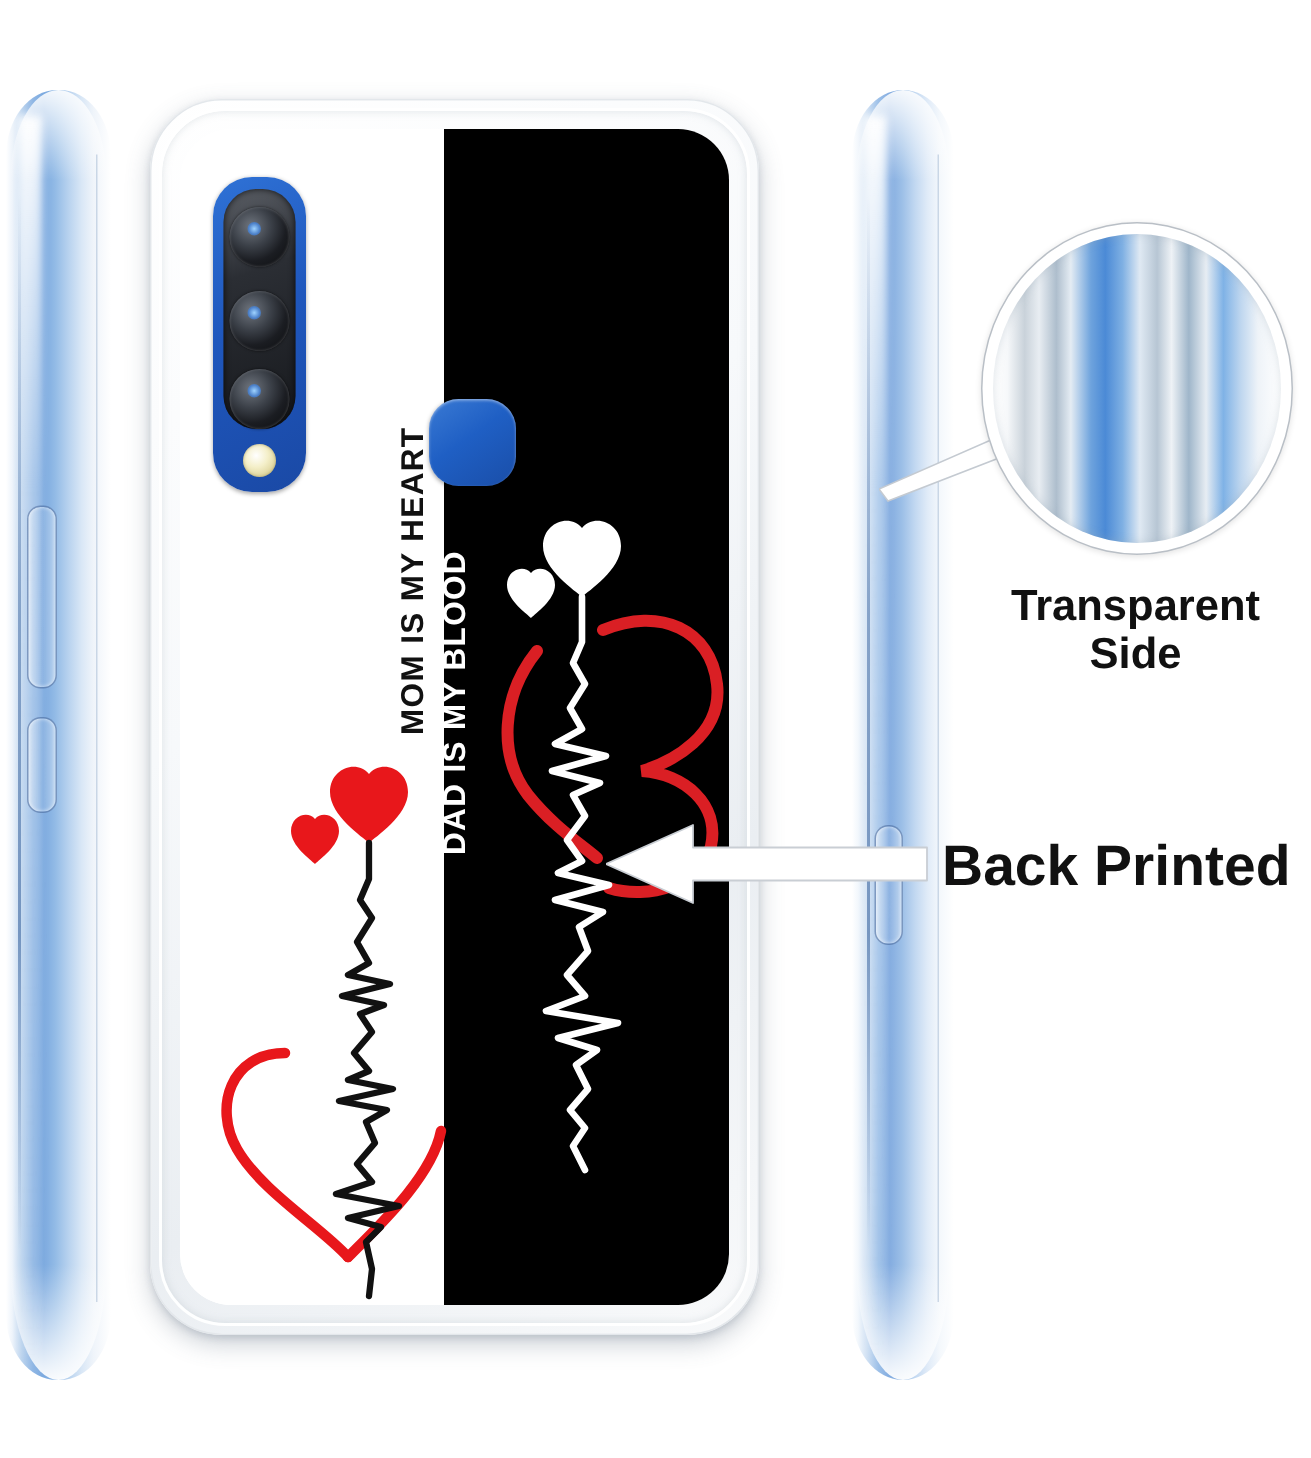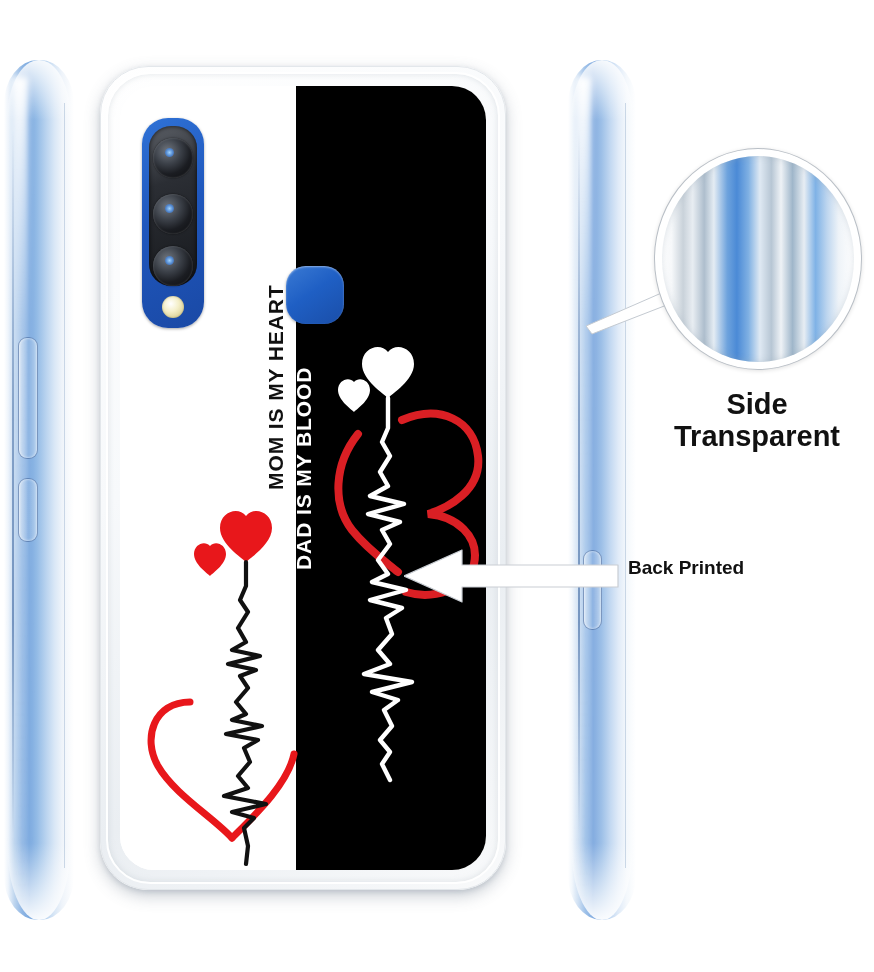--- a/index.html
+++ b/index.html
@@ -203,21 +203,21 @@
 
   
   .label{
     position:absolute;
     font-weight:bold;
     color:#111111;
     font-family:"Liberation Sans", sans-serif;
     line-height:1.12;
   }
   .label-transparent{text-align:center;font-size:29px;}
-  .label-back{font-size:19px;white-space:nowrap;}
+  .label-back{font-size:38px;white-space:nowrap;}
 </style>
 </head>
 <body>
 
 <div class="stage">
 
   <div class="side-phone side-left" style="left:4px;top:60px;width:70px;height:860px;">
     <div class="side-body">
       <div class="side-topcap"></div>
       <div class="side-botcap"></div>
@@ -336,22 +336,22 @@
     <svg viewBox="0 0 110 60" preserveAspectRatio="none" style="width:100%;height:100%;">
       <polygon points="0,44 96,2 104,14 6,52" fill="#ffffff" stroke="#c4cad1" stroke-width="1"></polygon>
     </svg>
   </div>
 
   <div class="mag-circle" style="left:654px;top:148px;width:208px;height:222px;">
     <div class="mag-fill"></div>
   </div>
 
   <div class="label label-transparent" style="left:640px;top:388px;width:234px;">
+    <div>Transparent</div>
     <div>Side</div>
-    <div>Transparent</div>
   </div>
 
   <div class="arrow-callout" style="left:404px;top:548px;width:216px;height:56px;">
     <svg viewBox="0 0 216 56" preserveAspectRatio="none" style="width:100%;height:100%;">
       <polygon points="0,28 58,2 58,17 214,17 214,39 58,39 58,54" fill="#ffffff" stroke="#c9ced4" stroke-width="1.2" stroke-linejoin="round"></polygon>
     </svg>
   </div>
 
   <div class="label label-back" style="left:628px;top:557px;">Back Printed</div>
 

